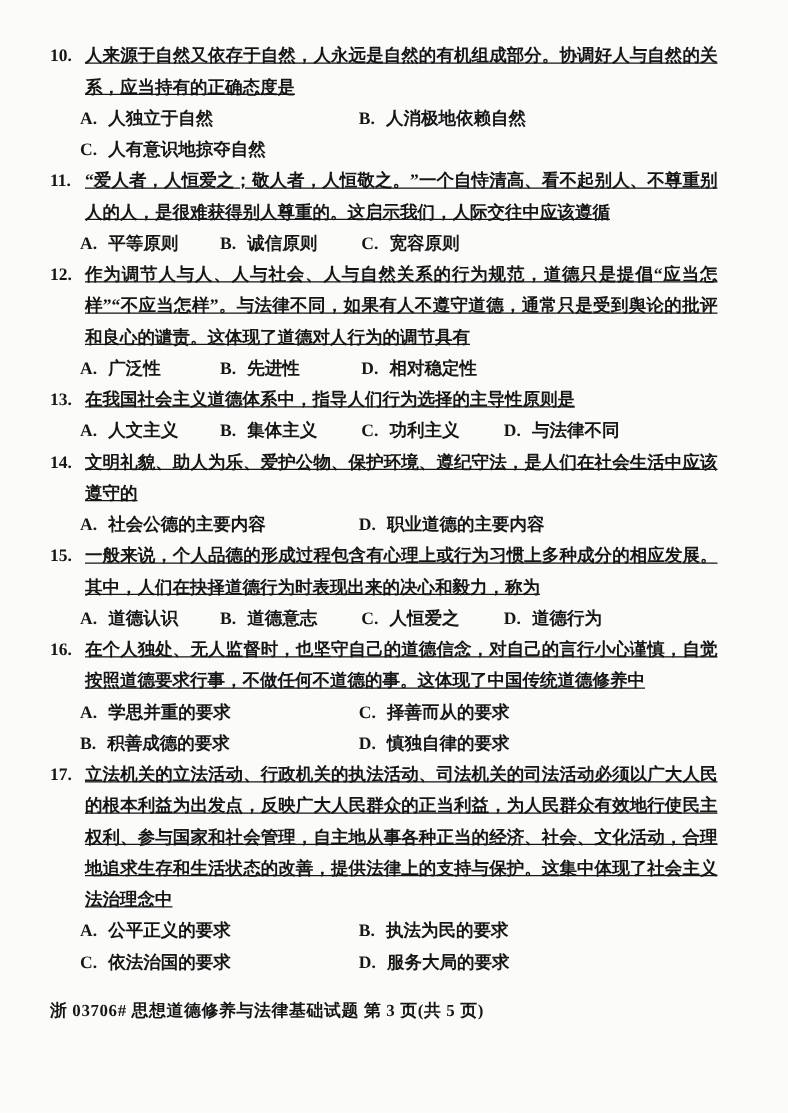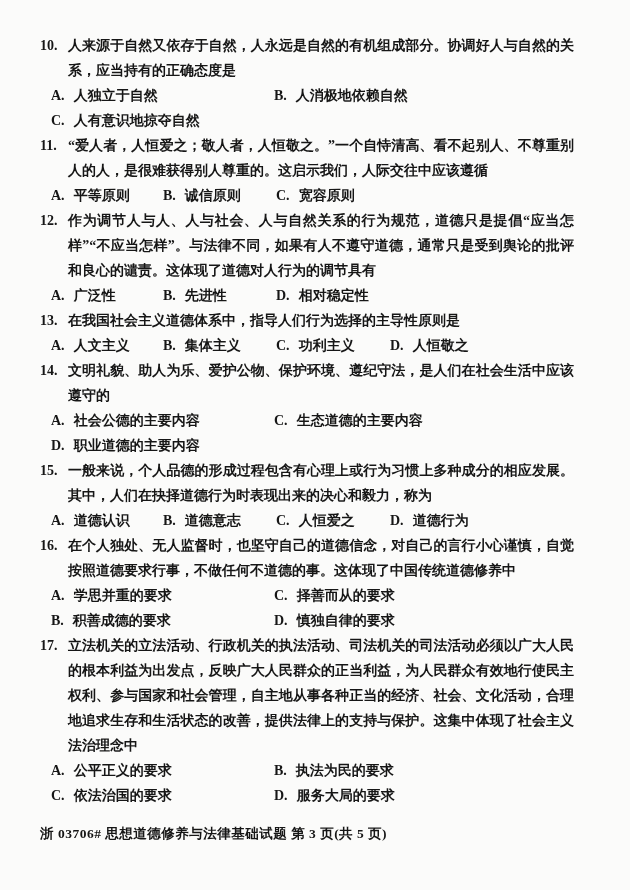--- a/index.html
+++ b/index.html
@@ -27,23 +27,24 @@
   .question { margin: 0; }
   .q-head { display: flex; align-items: flex-start; }
   .q-num {
     flex: 0 0 28px;
     width: 28px;
   }
   .q-text {
     flex: 1;
     max-width: 506px;
     text-align: justify;
+    text-decoration: underline;
   }
   .options {
-    margin-left: 11px;
+    margin-left: 24px;
     display: grid;
     max-width: 506px;
   }
   .options.cols-2 { grid-template-columns: 223px 1fr; }
   .options.cols-4 { grid-template-columns: 112px 113px 114px 1fr; }
   .option { white-space: nowrap; }
   .opt-label { margin-right: 9px; }
   .footer {
     margin-top: 13px;
     text-align: left;
@@ -94,32 +95,31 @@
 
   <div class="question">
     <div class="q-head">
       <span class="q-num">13.</span>
       <span class="q-text">在我国社会主义道德体系中，指导人们行为选择的主导性原则是</span>
     </div>
     <div class="options cols-4">
       <div class="option"><span class="opt-label">A.</span><span class="opt-text">人文主义</span></div>
       <div class="option"><span class="opt-label">B.</span><span class="opt-text">集体主义</span></div>
       <div class="option"><span class="opt-label">C.</span><span class="opt-text">功利主义</span></div>
-      <div class="option"><span class="opt-label">D.</span><span class="opt-text">人恒敬之</span></div>
+      <div class="option"><span class="opt-label">D.</span><span class="opt-text">与法律不同</span></div>
     </div>
   </div>
 
   <div class="question">
     <div class="q-head">
       <span class="q-num">14.</span>
       <span class="q-text">文明礼貌、助人为乐、爱护公物、保护环境、遵纪守法，是人们在社会生活中应该遵守的</span>
     </div>
     <div class="options cols-2">
       <div class="option"><span class="opt-label">A.</span><span class="opt-text">社会公德的主要内容</span></div>
-      <div class="option"><span class="opt-label">C.</span><span class="opt-text">生态道德的主要内容</span></div>
       <div class="option"><span class="opt-label">D.</span><span class="opt-text">职业道德的主要内容</span></div>
     </div>
   </div>
 
   <div class="question">
     <div class="q-head">
       <span class="q-num">15.</span>
       <span class="q-text">一般来说，个人品德的形成过程包含有心理上或行为习惯上多种成分的相应发展。其中，人们在抉择道德行为时表现出来的决心和毅力，称为</span>
     </div>
     <div class="options cols-4">

